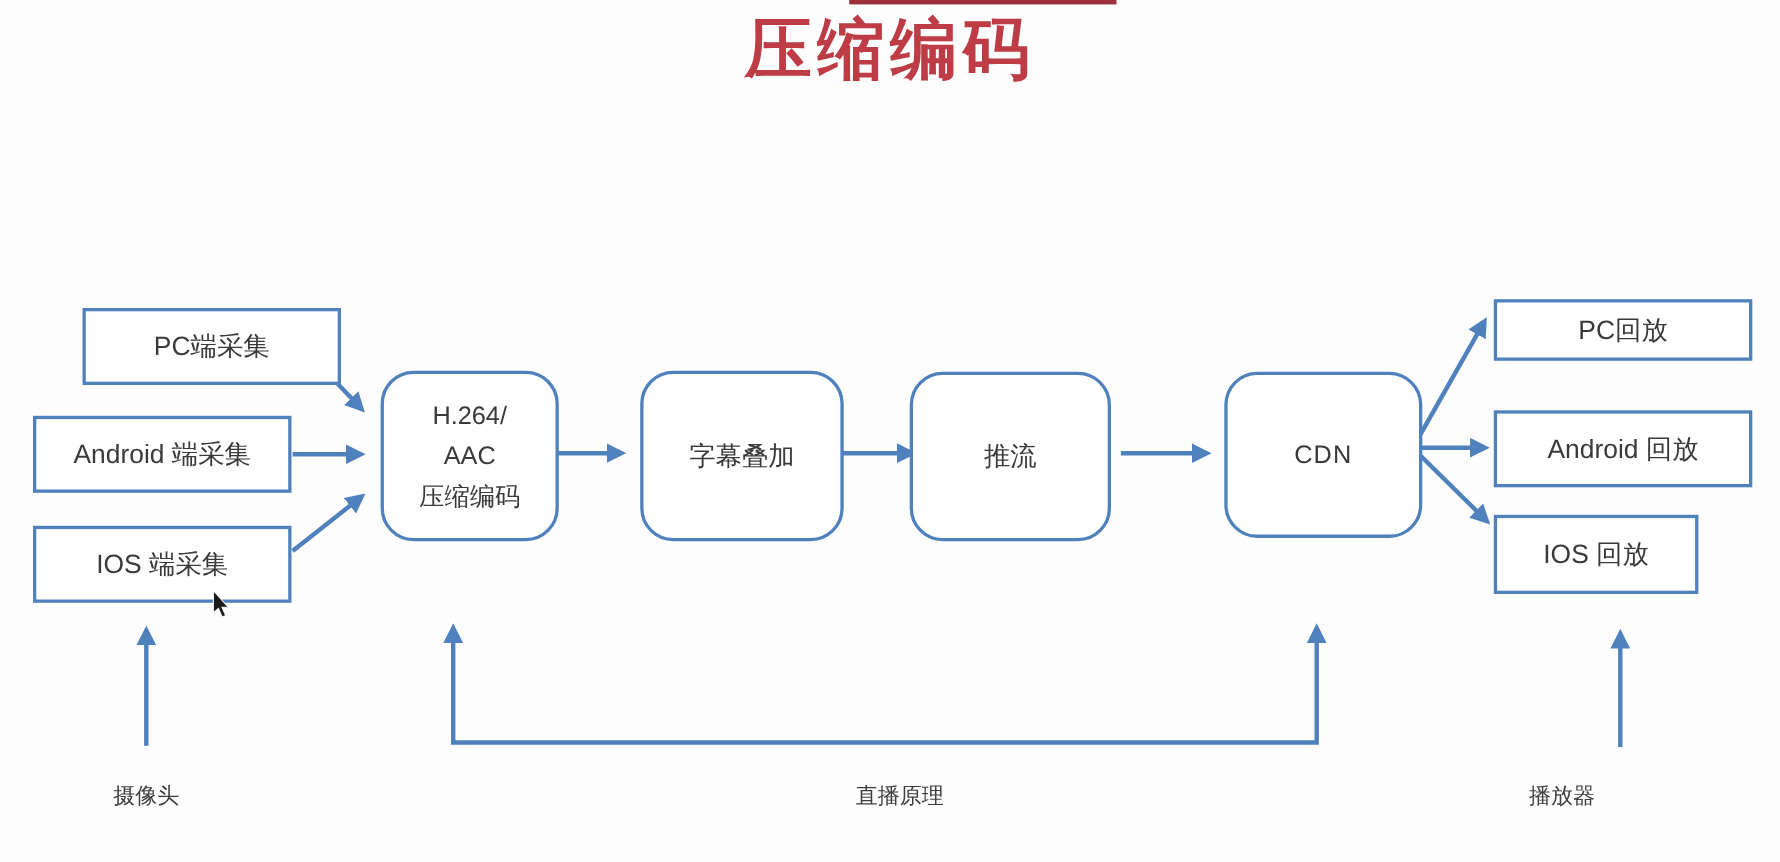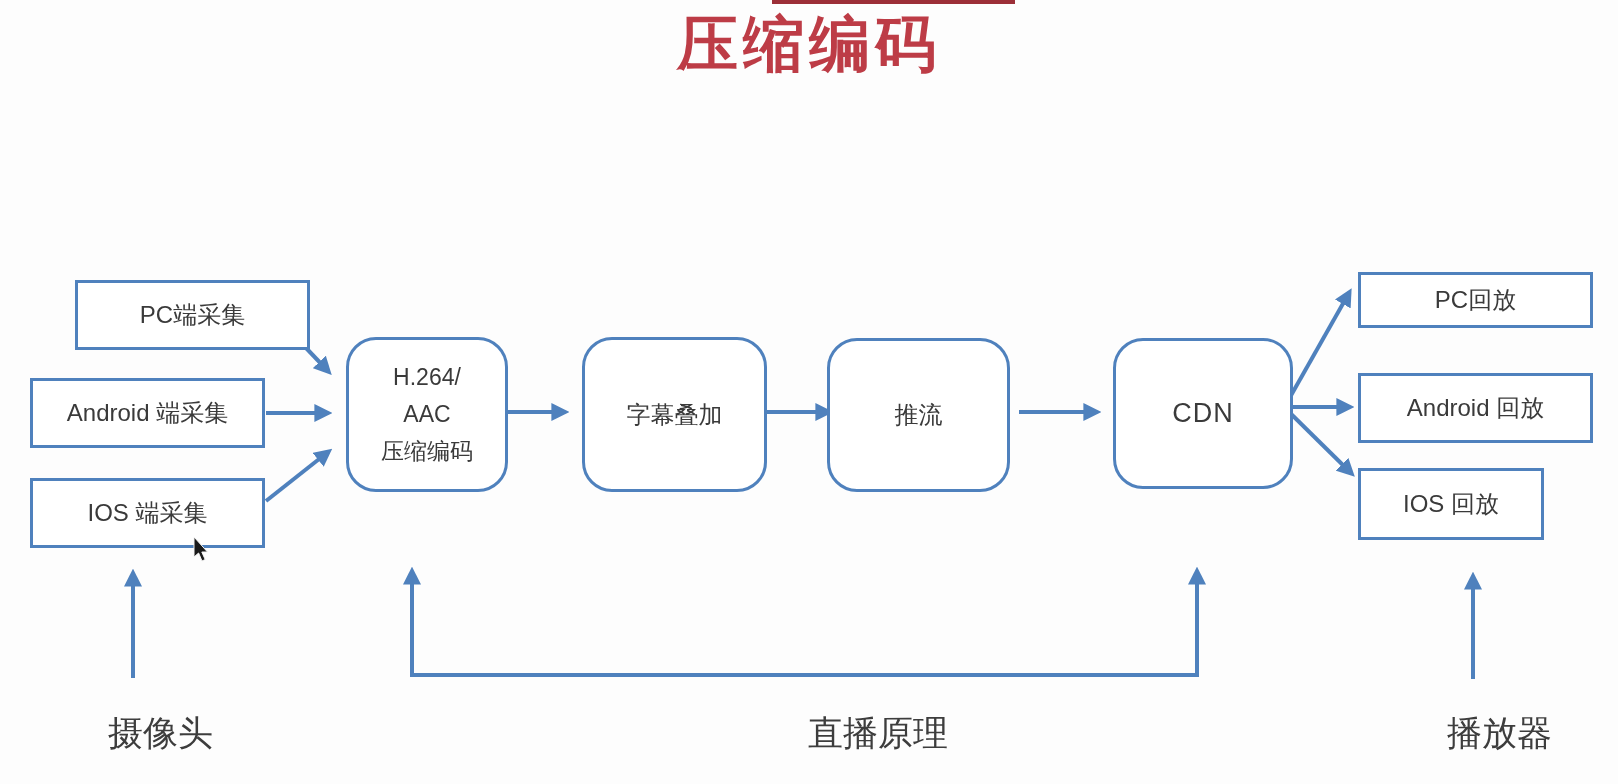--- a/index.html
+++ b/index.html
@@ -37,33 +37,33 @@
     text-align:center;
   }
   .rect{font-size:24px;}
   .round{border-radius:30px;font-size:24px;margin-left:10px;}
   #src1{left:30px;top:280px;width:235px;height:70px;margin-left:45px;}
   #src2{left:30px;top:378px;width:235px;height:70px;}
   #src3{left:30px;top:478px;width:235px;height:70px;}
   #enc{left:336px;top:337px;width:162px;height:155px;white-space:pre-line;line-height:37px;font-size:23px;}
   #sub{left:572px;top:337px;width:185px;height:155px;}
   #push{left:817px;top:338px;width:183px;height:154px;}
-  #cdn{left:1103px;top:338px;width:180px;height:151px;font-size:27px;letter-spacing:1px;}
+  #cdn{left:1103px;top:338px;width:180px;height:151px;font-size:23px;letter-spacing:1px;}
   #sink1{left:1358px;top:272px;width:235px;height:56px;}
   #sink2{left:1358px;top:373px;width:235px;height:70px;}
   #sink3{left:1358px;top:468px;width:186px;height:72px;}
   .label{
     position:absolute;
     color:var(--label-gray);
-    font-size:35px;
-    text-align:right;
+    font-size:20px;
+    text-align:center;
   }
   #lbl-camera{left:53px;top:710px;width:160px;}
   #lbl-edit{left:688px;top:710px;width:260px;}
-  #lbl-player{left:1392px;top:710px;width:160px;font-family:Liberation Serif, serif;}
+  #lbl-player{left:1340px;top:710px;width:160px;font-family:Liberation Serif, serif;}
   svg.arrows{position:absolute;left:0;top:0;}
   .arrow{stroke:var(--accent-blue);stroke-width:4;fill:none;}
   .ah{fill:var(--accent-blue);}
   .cursor{position:absolute;left:193px;top:537px;}
 </style>
 </head>
 <body>
 
 <div class="stage">
 

